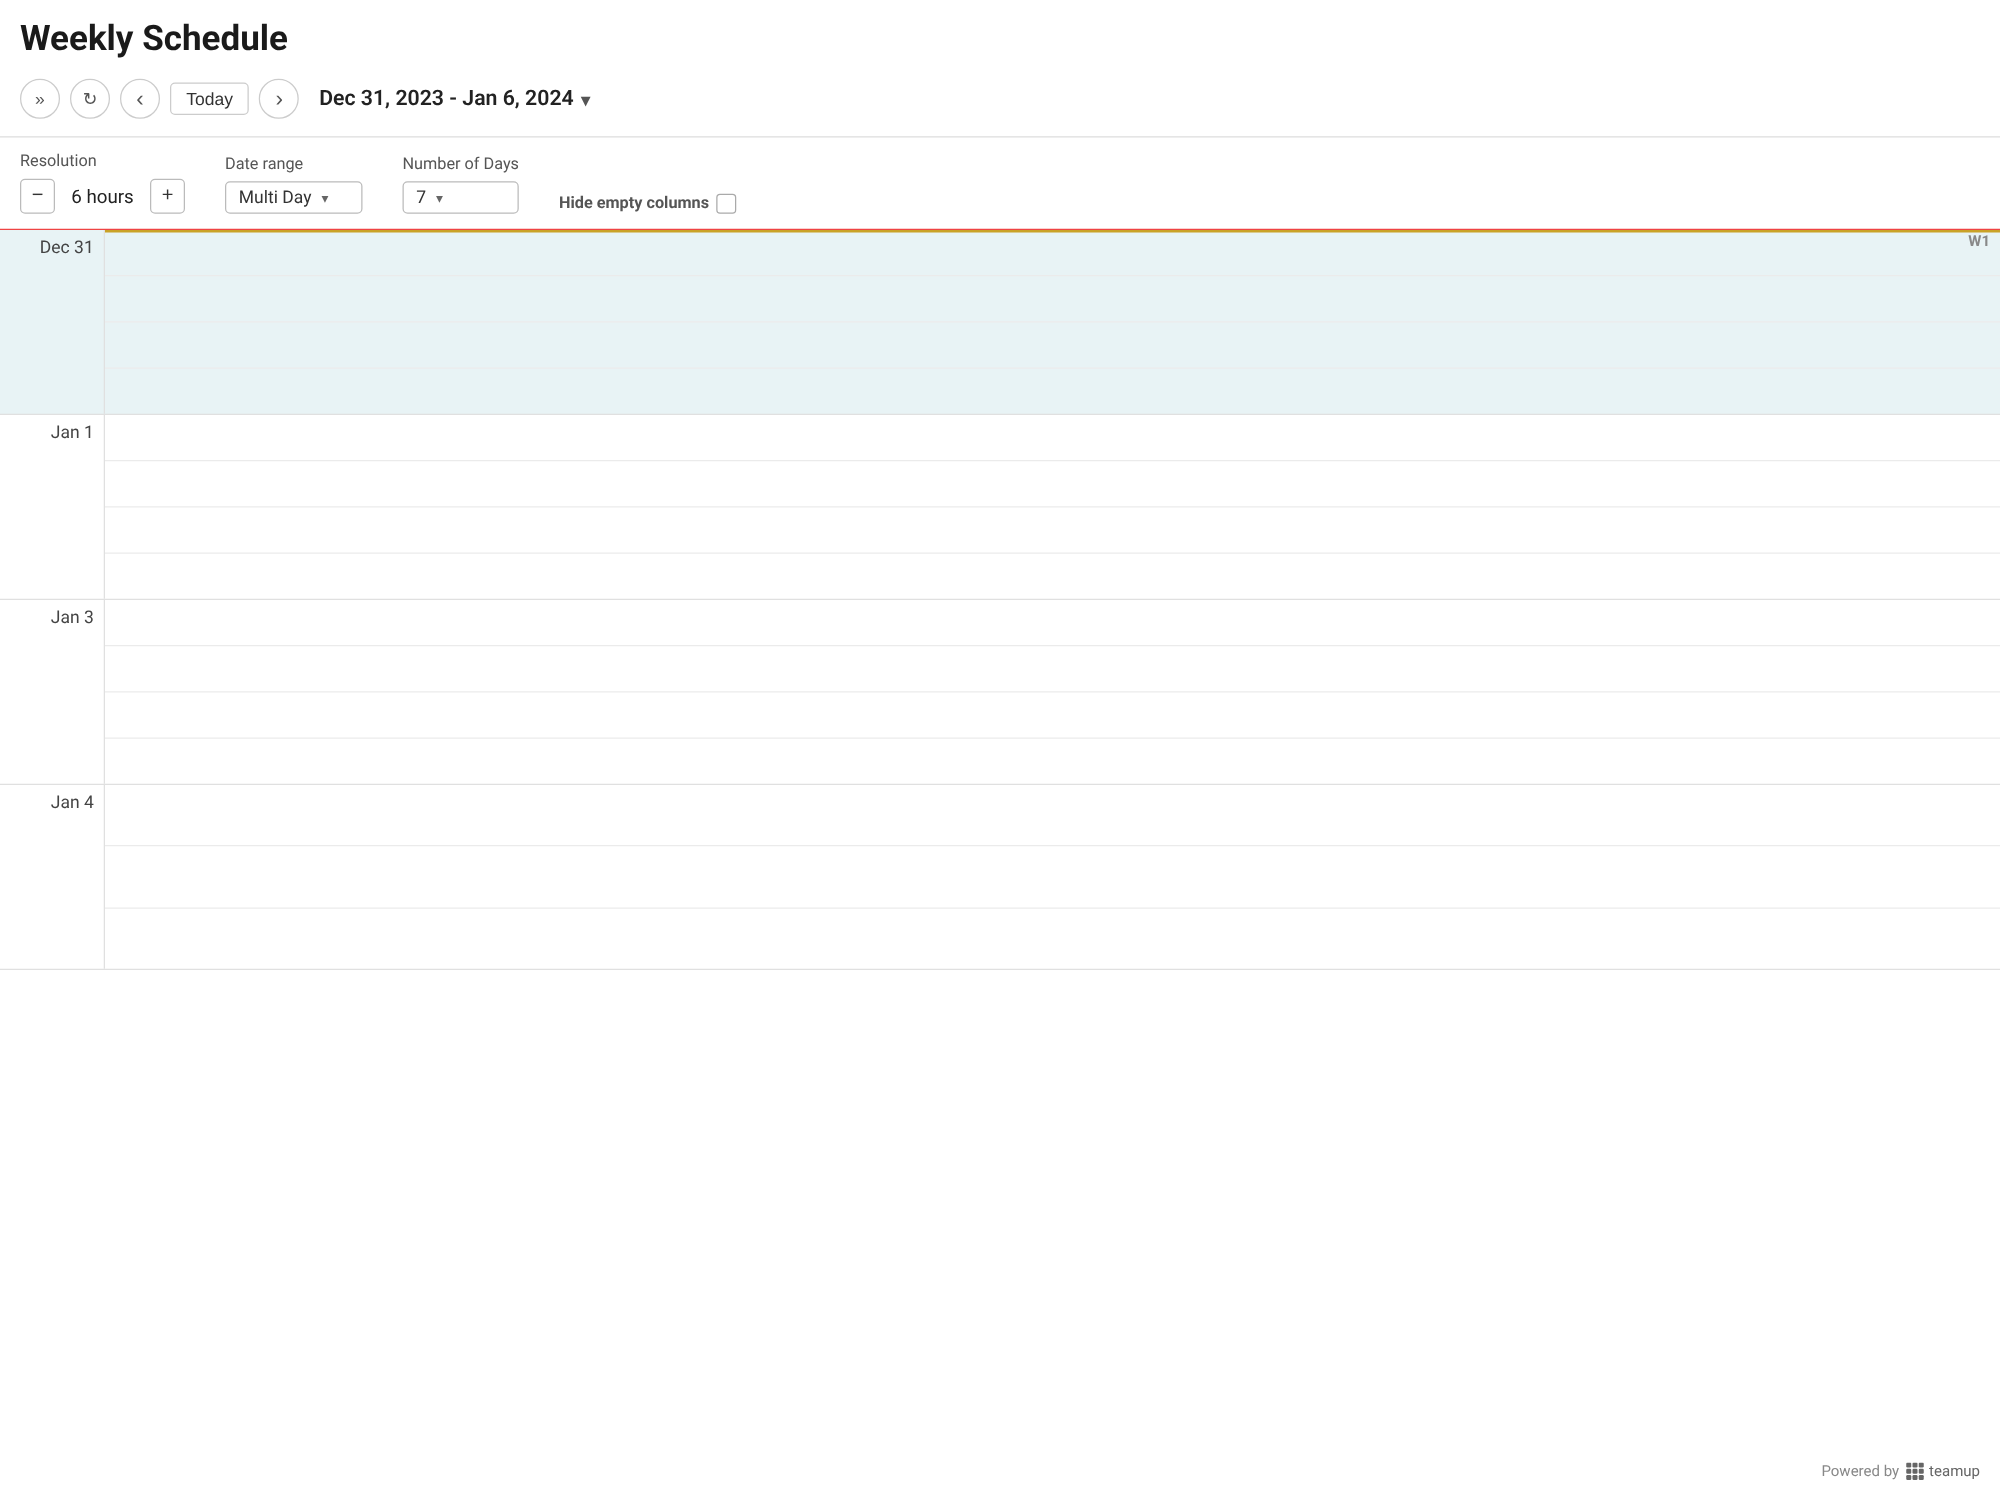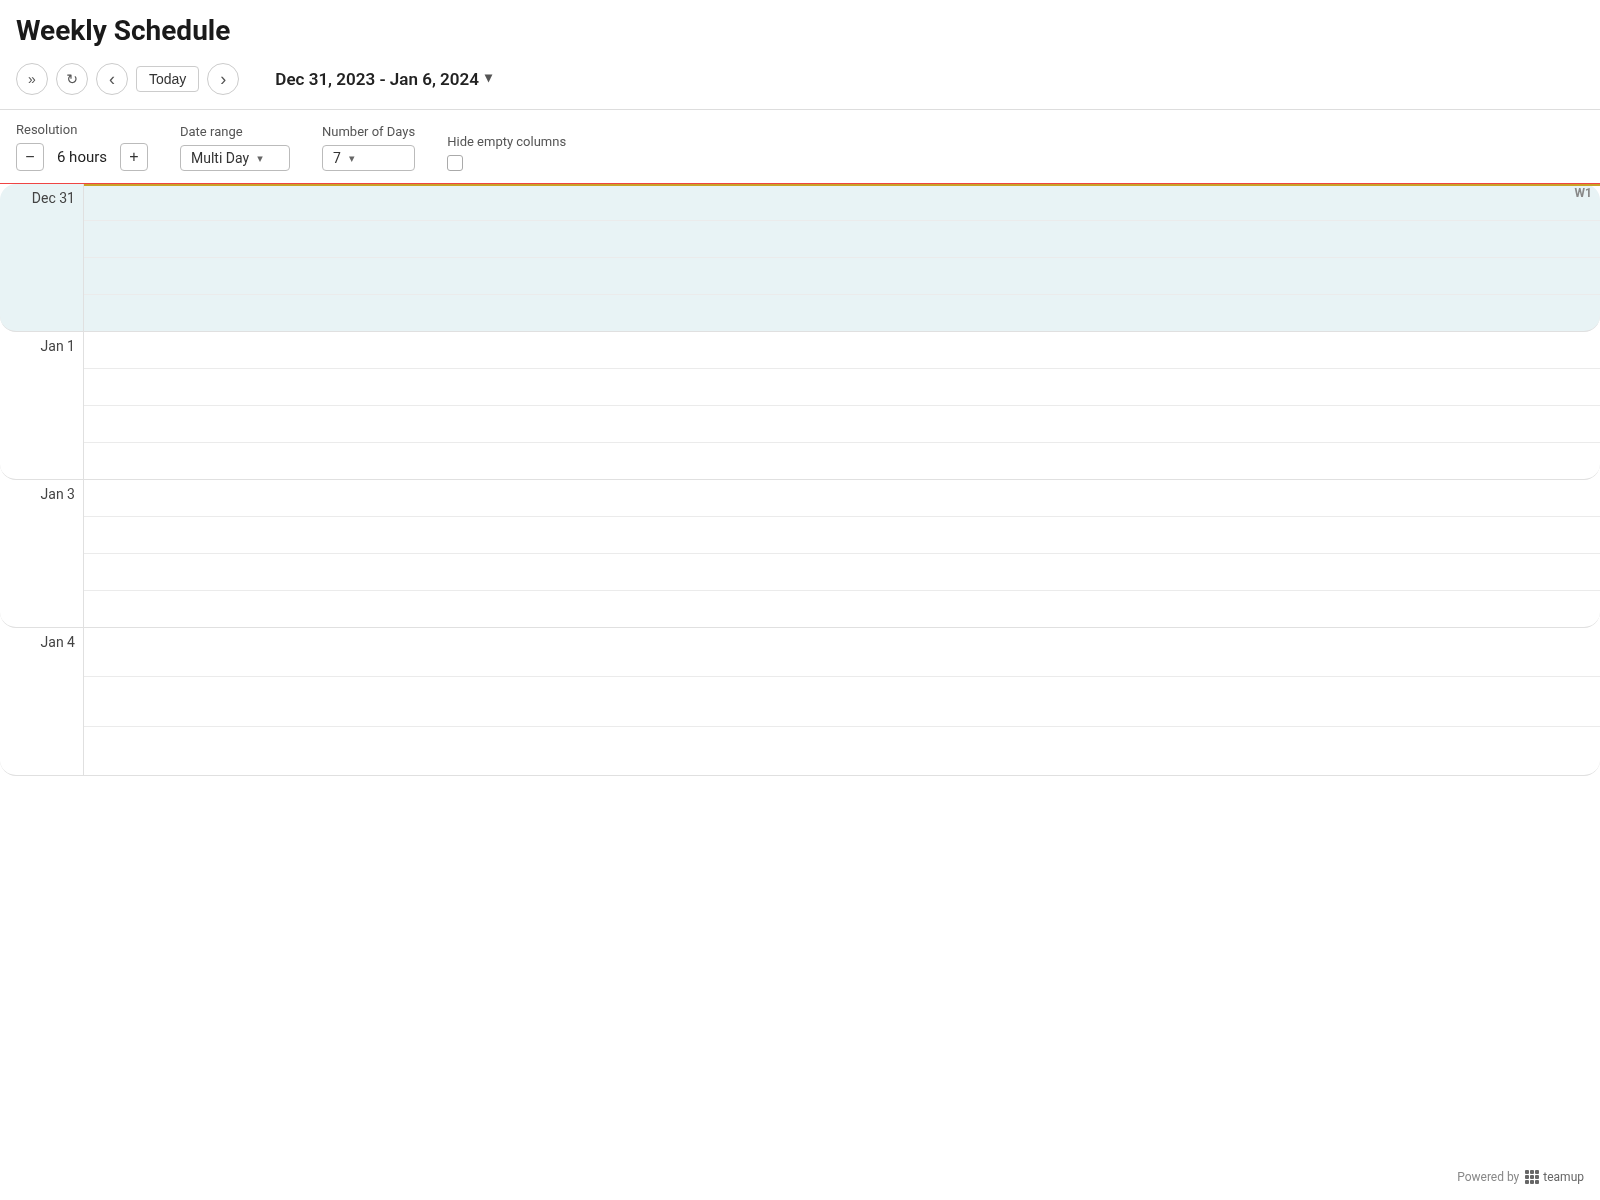--- a/index.html
+++ b/index.html
@@ -50,29 +50,28 @@
       border: 1px solid #ccc;
       border-radius: 4px;
       padding: 4px 12px;
       cursor: pointer;
       font-size: 14px;
       color: #333;
     }
 
     .date-range-display {
       display: flex;
-      align-items: flex-start;
+      align-items: flex-end;
       gap: 6px;
       font-size: 17px;
       font-weight: 600;
       color: #222;
       cursor: pointer;
       padding: 4px 8px;
       border-radius: 4px;
-      margin-left: 20px;
     }
 
     .chevron-down { font-size: 14px; color: #555; }
 
     .controls-row {
       display: flex;
       align-items: flex-end;
       gap: 32px;
       padding: 12px 16px 12px 16px;
       border-bottom: 1px solid #ef4444;
@@ -144,22 +143,23 @@
       cursor: pointer;
       background: #fff;
       font-size: 14px;
       color: #333;
       gap: 8px;
       min-width: 80px;
     }
 
     .hide-empty-group {
       display: flex;
-      flex-direction: column;
+      flex-direction: row;
       gap: 6px;
+      font-weight: bold;
     }
 
     .checkbox-wrapper {
       display: flex;
       align-items: center;
       gap: 6px;
     }
 
     .custom-checkbox {
       width: 16px;
@@ -193,21 +193,20 @@
       right: 8px;
       font-size: 12px;
       color: #888;
       font-weight: 700;
     }
 
     .day-row {
       display: flex;
       border-bottom: 1px solid #e0e0e0;
       min-height: 148px;
-      border-radius: 16px;
     }
 
     .day-row:first-child {
       background: #e8f3f5;
     }
 
     .day-label-cell {
       width: 84px;
       min-width: 84px;
       padding: 6px 8px;

